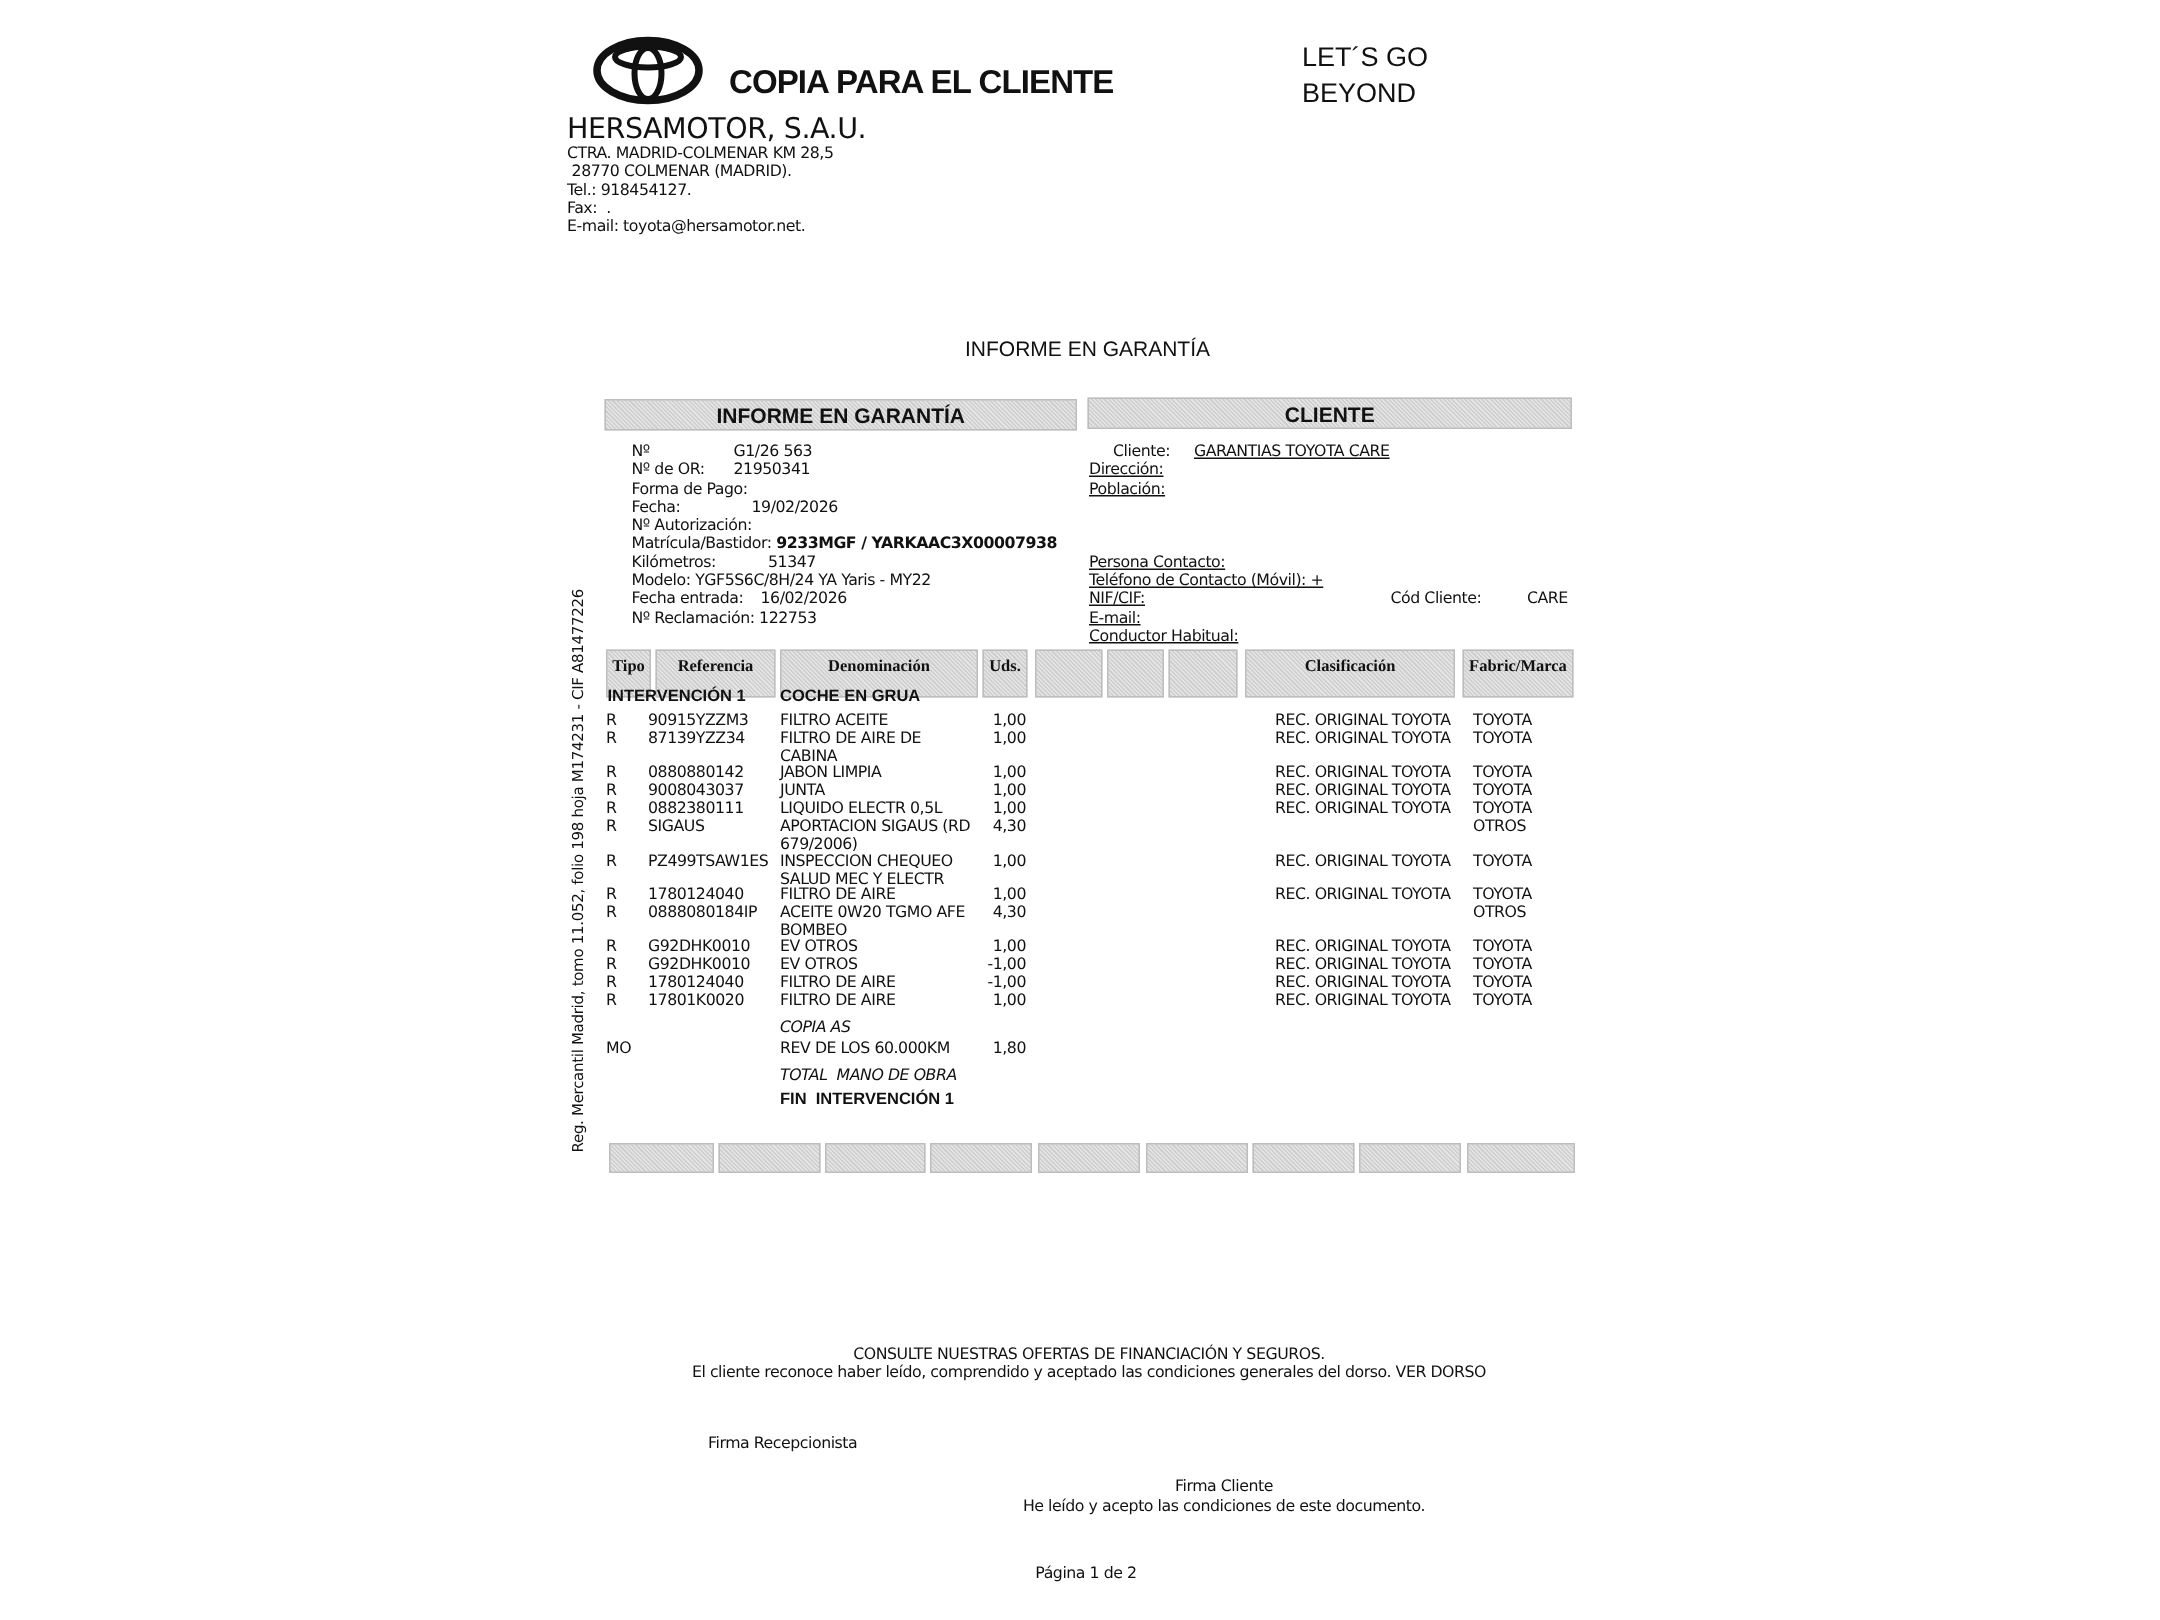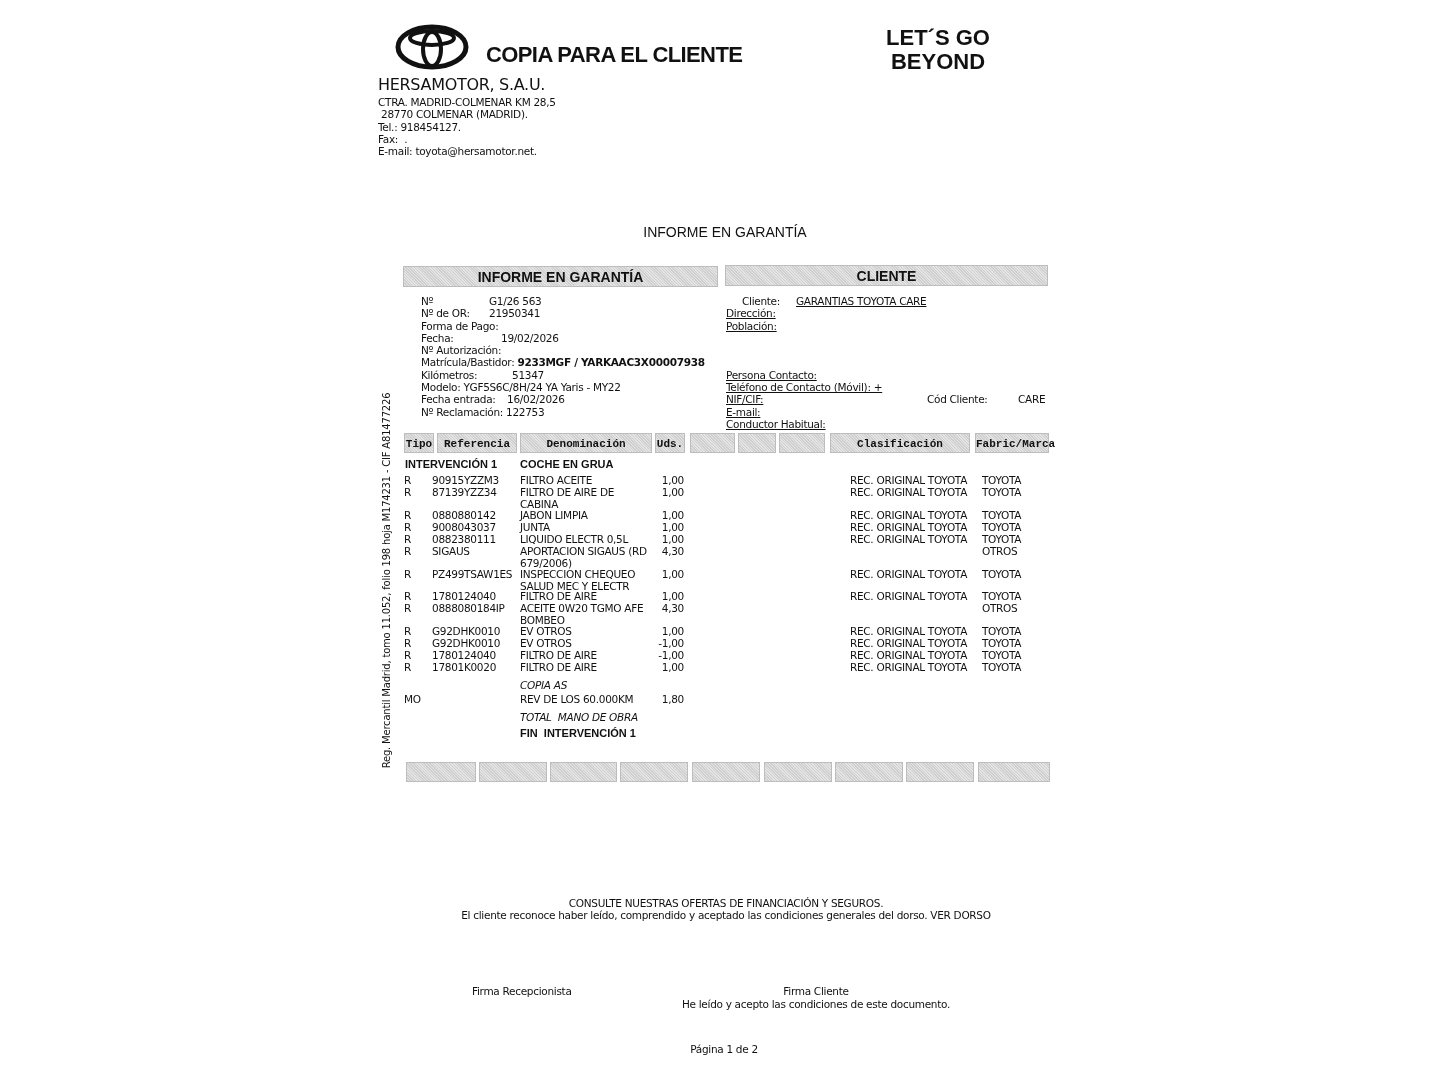--- a/index.html
+++ b/index.html
@@ -1,31 +1,31 @@
 <!DOCTYPE html>
 <html><head>
 <meta charset="utf-8">
 <style>
   html, body { margin:0; padding:0; }
   body { width:1440px; height:1080px; background:#ffffff; position:relative; overflow:hidden;
          font-family:"DejaVu Sans", sans-serif; color:#111; }
   .abs { position:absolute; }
   .logo { left:395px; top:24px; width:74px; height:46px; }
   .copia { left:486px; top:42px; font-family:"Liberation Sans", sans-serif; font-weight:bold; font-size:22px; letter-spacing:-0.6px; }
-  .slogan { left:868px; top:26px; width:140px; text-align:center; font-family:"Liberation Sans", sans-serif; font-weight:bold; font-size:22px; line-height:24px; }
-  .company { left:378px; top:75px; font-size:16px; letter-spacing:-0.3px; }
+  .slogan { left:868px; top:26px; width:140px; font-family:"Liberation Sans", sans-serif; font-weight:normal; font-size:18px; line-height:24px; }
+  .company { left:378px; top:75px; font-size:19px; letter-spacing:-0.3px; }
   .addr { left:378px; top:96px; font-size:10.5px; line-height:12.3px; letter-spacing:-0.3px; }
   .doc-title { left:560px; top:224px; width:330px; text-align:center; font-family:"Liberation Sans", sans-serif; font-size:14px; }
   .bar { background:
       repeating-linear-gradient(45deg, #cfcfcf 0 1px, #e4e4e4 1px 2px),
       #dcdcdc; border:1px solid #bdbdbd; box-sizing:border-box; }
   .bar-title { font-family:"Liberation Sans", sans-serif; font-weight:bold; font-size:14px; text-align:center; line-height:20px; }
   .field-row { font-size:10.5px; line-height:12.3px; letter-spacing:-0.3px; white-space:nowrap; }
   .lbl { display:inline-block;margin-left:16px; }
-  .th { position:absolute; top:433px; height:20px; font-family:Liberation Mono, monospace; font-weight:bold; font-size:11px; line-height:20px; text-align:center; }
+  .th { position:absolute; top:433px; height:32px; font-family:Liberation Serif, serif; font-weight:bold; font-size:11px; line-height:20px; text-align:center; }
   .row { position:absolute; left:404px; font-size:10.5px; line-height:11.5px; letter-spacing:-0.3px; }
   .c-tipo { position:absolute; left:0; }
   .c-ref { position:absolute; left:28px; white-space:nowrap; }
   .c-den { position:absolute; left:116px; width:130px; }
   .c-uds { position:absolute; left:240px; width:40px; text-align:right; }
   .c-cls { position:absolute; left:446px; white-space:nowrap; }
   .c-mar { position:absolute; left:578px; width:60px; }
   .ital { font-style:italic; }
   .bold-arial { font-family:"Liberation Sans", sans-serif; font-weight:bold; font-size:11px; }
   .footer-bar { position:absolute; top:762px; height:20px; }
@@ -222,16 +222,16 @@
 <div class="footer-bar bar" style="left:692px; width:68px;"></div>
 <div class="footer-bar bar" style="left:764px; width:68px;"></div>
 <div class="footer-bar bar" style="left:835px; width:68px;"></div>
 <div class="footer-bar bar" style="left:906px; width:68px;"></div>
 <div class="footer-bar bar" style="left:978px; width:72px;"></div>
 
 <div class="abs vert">Reg. Mercantil Madrid, tomo 11.052, folio 198 hoja M174231 - CIF A81477226</div>
 
 <div class="abs center-text" style="left:400px; top:897px; width:652px;">CONSULTE NUESTRAS OFERTAS DE FINANCIACIÓN Y SEGUROS.</div>
 <div class="abs center-text" style="left:400px; top:909px; width:652px;">El cliente reconoce haber leído, comprendido y aceptado las condiciones generales del dorso. VER DORSO</div>
-<div class="abs" style="left:472px; top:985px; font-size:10.5px; letter-spacing:-0.3px;">Firma Recepcionista</div>
+<div class="abs" style="left:472px; top:956px; font-size:10.5px; letter-spacing:-0.3px;">Firma Recepcionista</div>
 <div class="abs center-text" style="left:656px; top:985px; width:320px;">Firma Cliente</div>
 <div class="abs center-text" style="left:656px; top:998px; width:320px;">He leído y acepto las condiciones de este documento.</div>
 <div class="abs center-text" style="left:624px; top:1043px; width:200px;">Página 1 de 2</div>
 
 </body></html>

